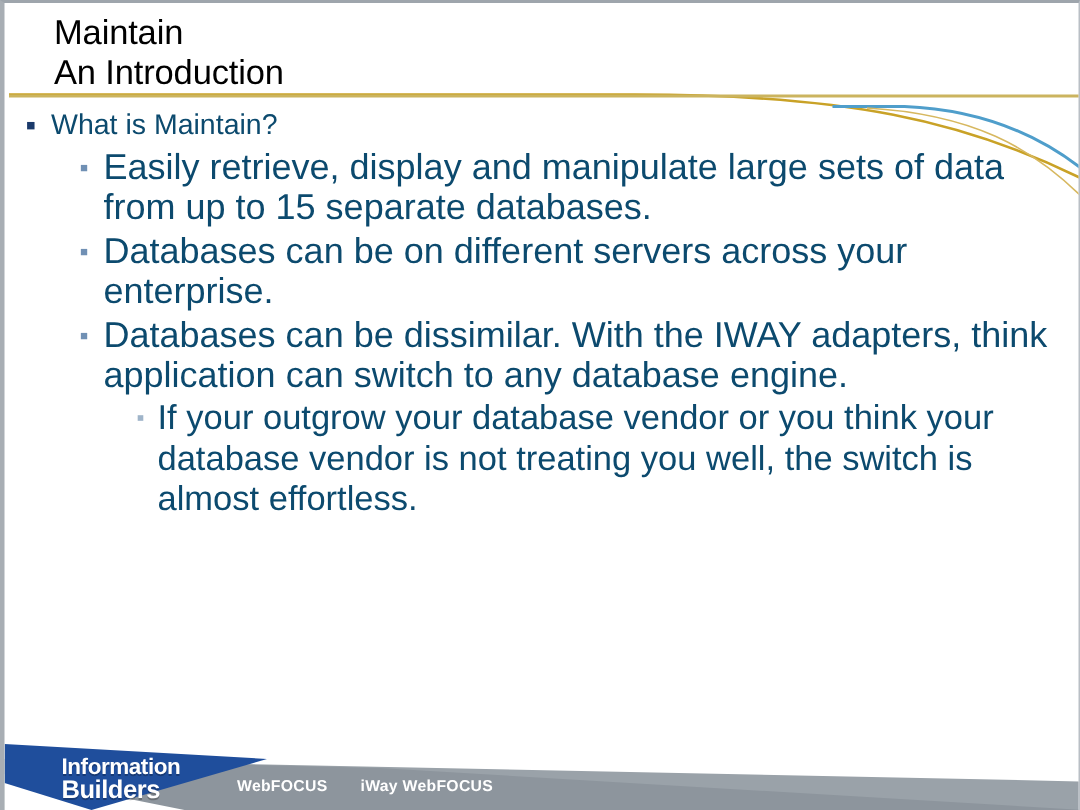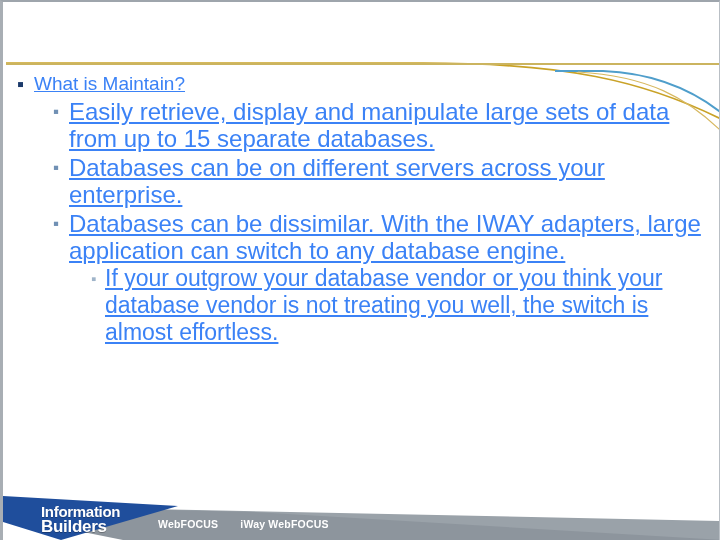--- a/index.html
+++ b/index.html
@@ -71,22 +71,21 @@
 
   .bullet {
     flex: 0 0 auto;
     display: inline-block;
     font-weight: bold;
     color: #1f3864;
   }
 
   .btext {
     flex: 1 1 auto;
-    color: #3b82f6;
-    text-decoration: underline;
+    color: #0c4a6e;
   }
 
   
   .lvl1 { margin-left: 0px; }
   .lvl1 .bullet {
     width: 17px;
     font-size: 20px;
     line-height: 24px;
     color: #1b3a6b;
   }
@@ -170,20 +169,24 @@
 <body>
 
 <div class="slide">
 
   <svg class="swoosh" viewBox="0 0 720 170" preserveAspectRatio="none">
     <path d="M 3 61 L 420 61 C 560 61 640 78 720 118" fill="none" stroke="#c9a227" stroke-width="1.7"></path>
     <path d="M 552 69 L 600 69 C 650 71 690 88 720 112" fill="none" stroke="#4f9ecb" stroke-width="2.0"></path>
     <path d="M 575 70 C 645 74 685 96 720 131" fill="none" stroke="#d7b860" stroke-width="1.1"></path>
   </svg>
 
+  <div class="title-block">
+    <div class="title-line">Maintain</div>
+    <div class="title-line">An Introduction</div>
+  </div>
 
   <div class="title-rule"></div>
 
   <div class="body">
 
     <div class="b-row lvl1">
       <span class="bullet">▪</span>
       <span class="btext">What is Maintain?</span>
     </div>
 
@@ -192,21 +195,21 @@
       <span class="btext">Easily retrieve, display and manipulate large sets of data from up to 15 separate databases.</span>
     </div>
 
     <div class="b-row lvl2">
       <span class="bullet">▪</span>
       <span class="btext">Databases can be on different servers across your enterprise.</span>
     </div>
 
     <div class="b-row lvl2">
       <span class="bullet">▪</span>
-      <span class="btext">Databases can be dissimilar.  With the IWAY adapters, large application can switch to any database engine.</span>
+      <span class="btext">Databases can be dissimilar.  With the IWAY adapters, think application can switch to any database engine.</span>
     </div>
 
     <div class="b-row lvl3">
       <span class="bullet">▪</span>
       <span class="btext">If your outgrow your database vendor or you think your database vendor is not treating you well, the switch is almost effortless.</span>
     </div>
 
   </div>
 
   <svg class="footer" viewBox="0 0 720 80" preserveAspectRatio="none">

